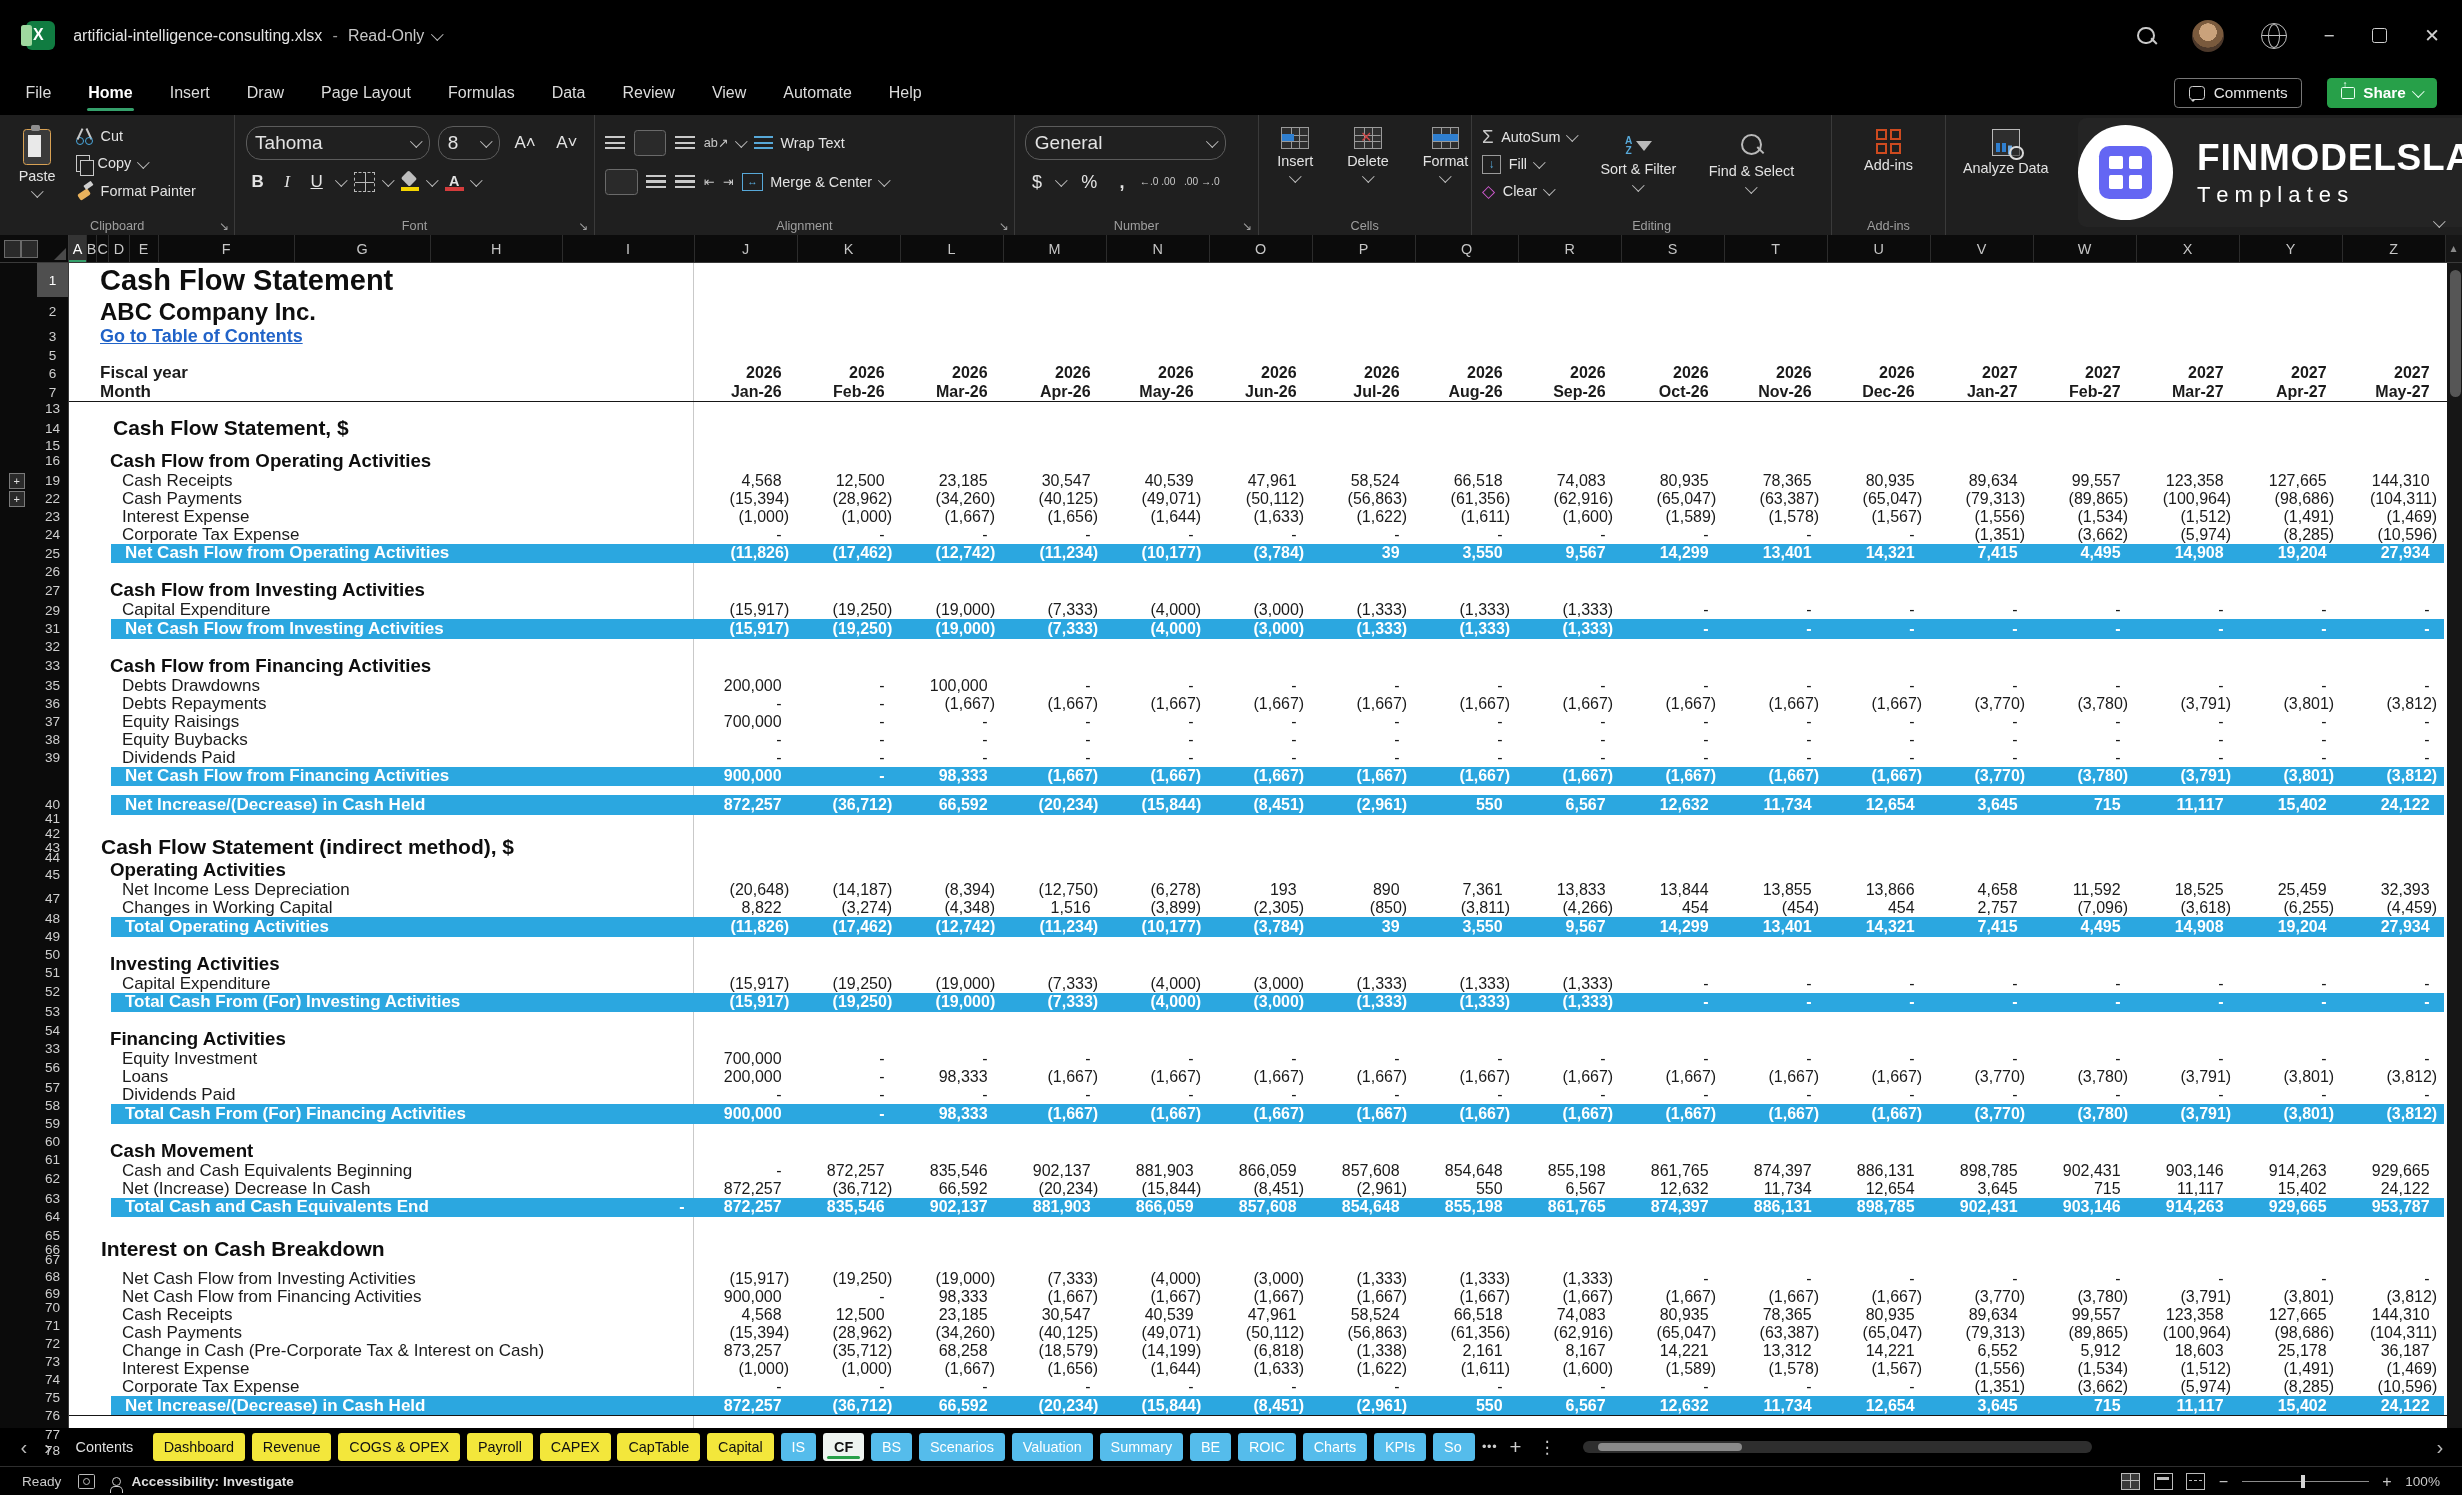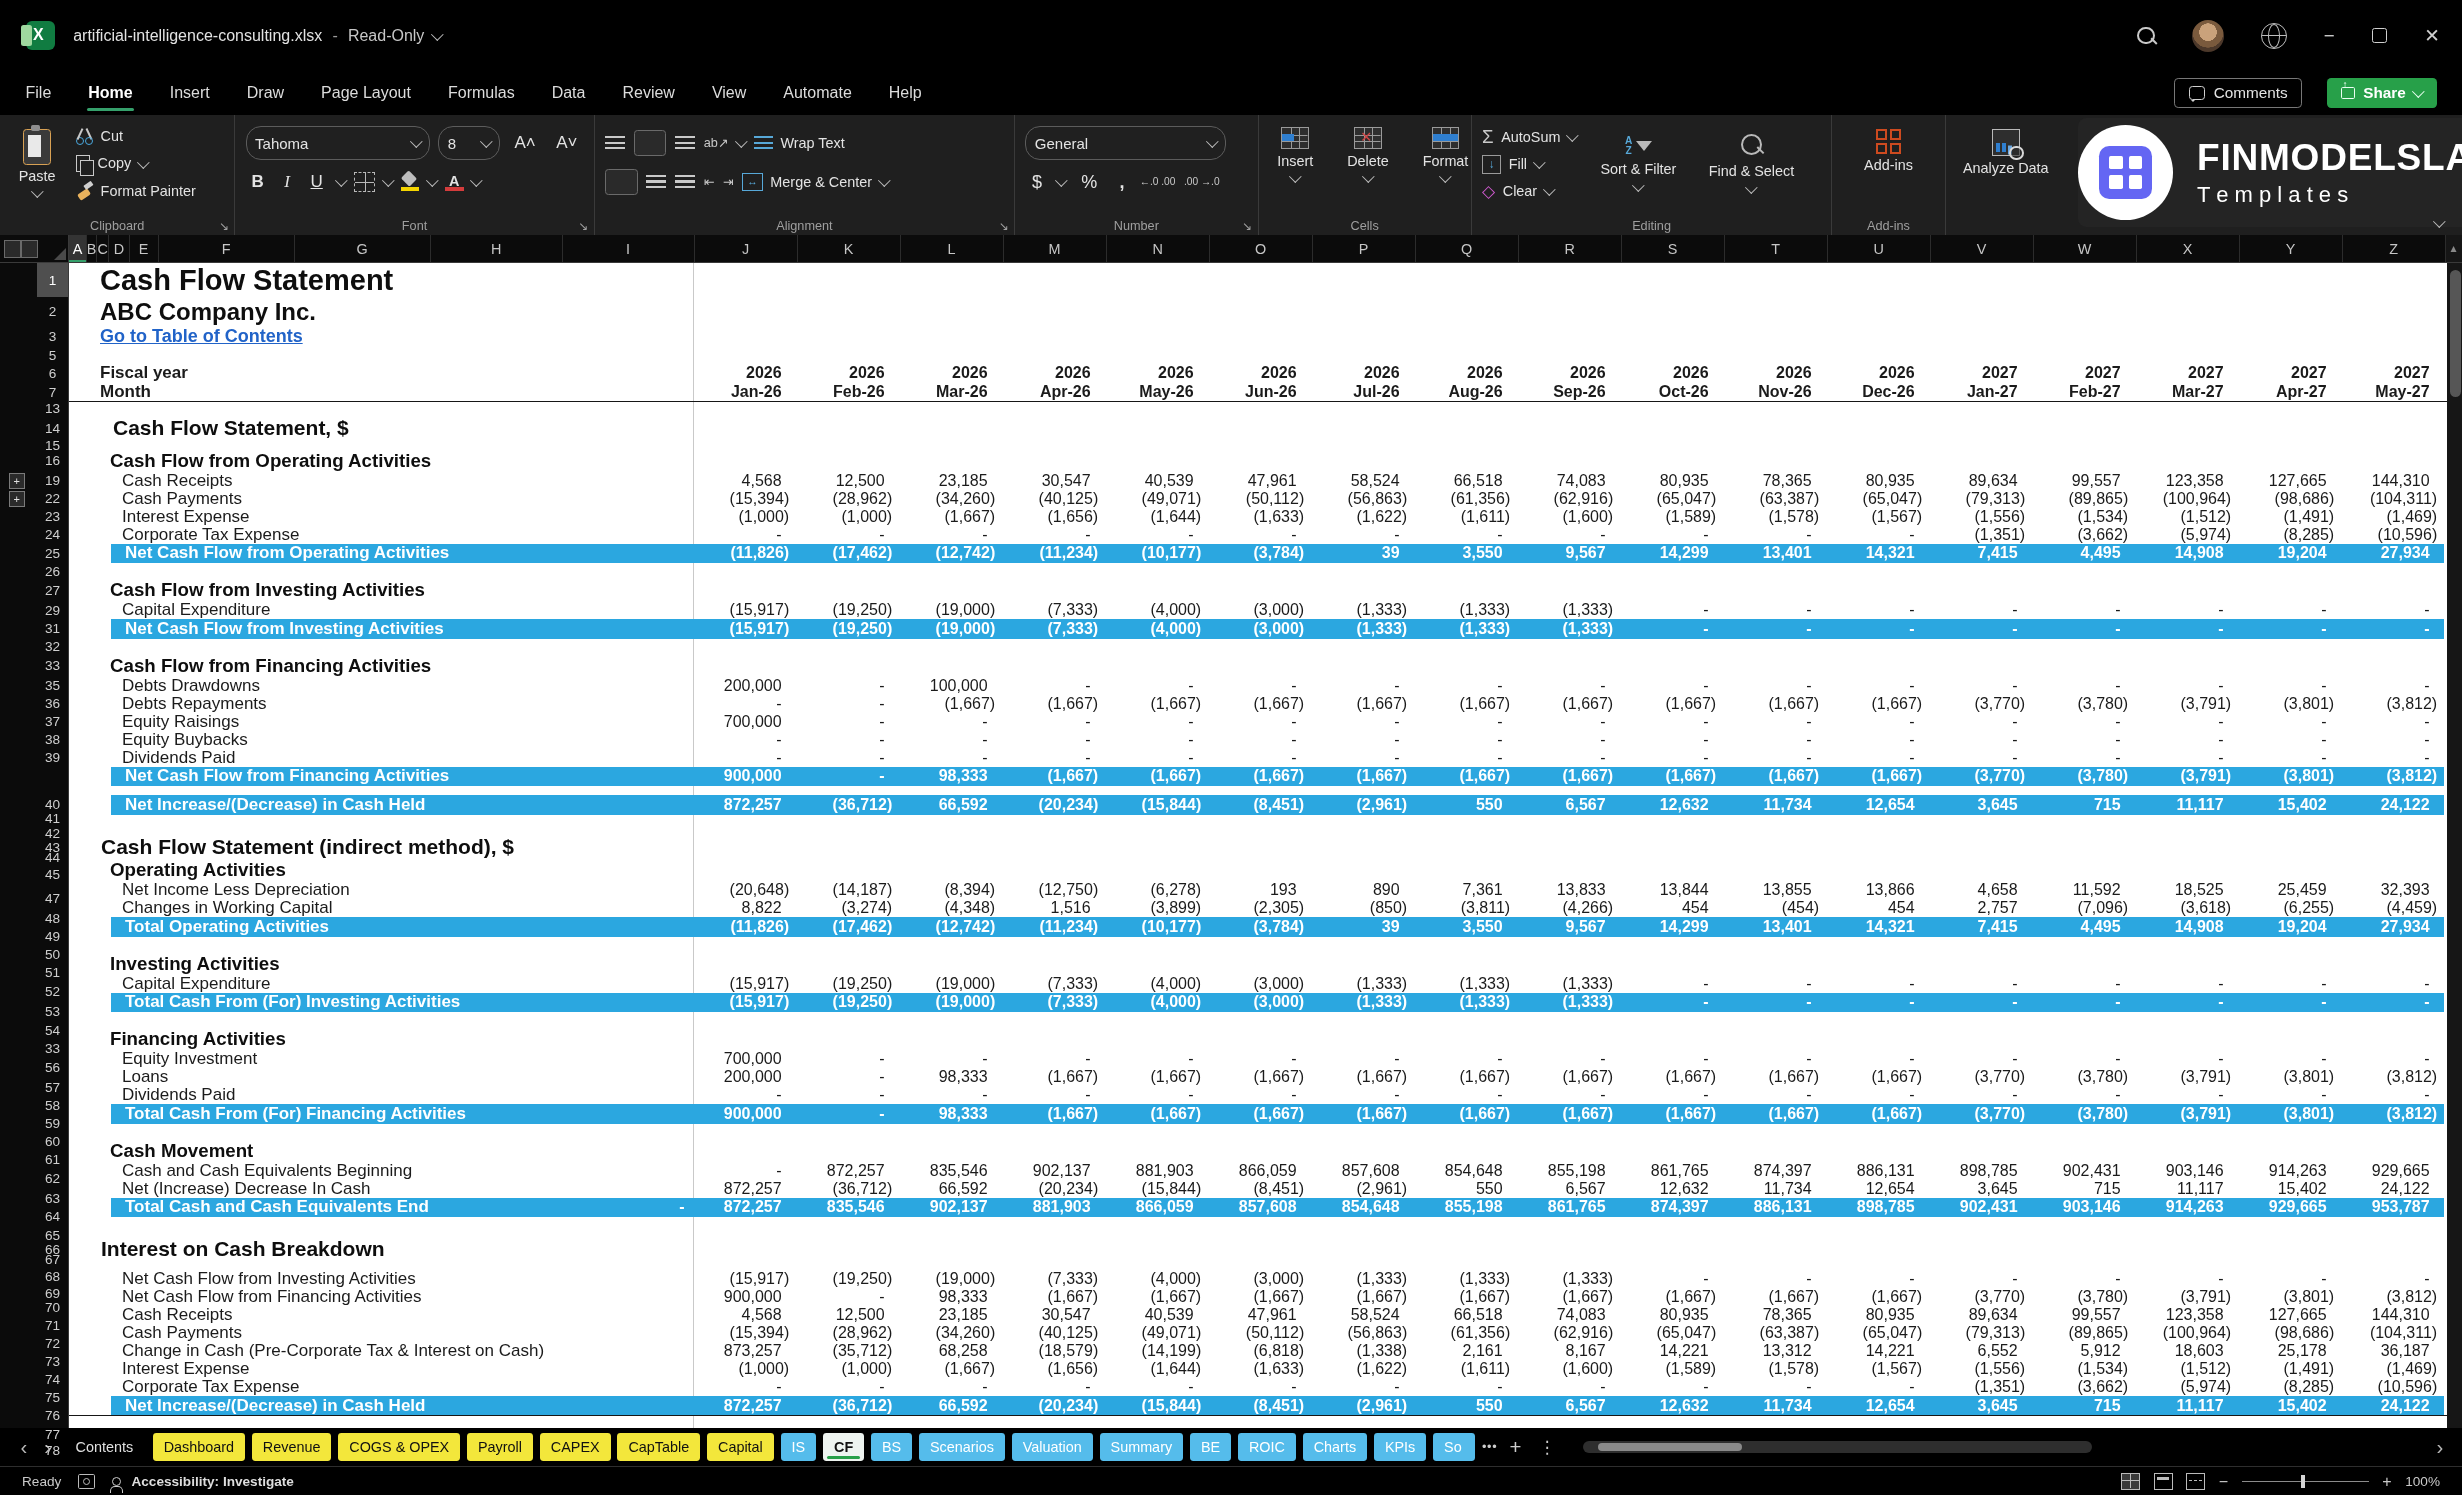--- a/index.html
+++ b/index.html
@@ -52,21 +52,21 @@
   .scis{width:17px;height:17px;position:relative;}
   .scis::before,.scis::after{content:"";position:absolute;width:6px;height:6px;border:1.7px solid #49a8de;border-radius:50%;bottom:0;}
   .scis::before{left:0;} .scis::after{right:0;}
   .scis i::before,.scis i::after{content:"";position:absolute;width:1.7px;height:12px;background:#c9c9c9;top:0;}
   .scis i::before{left:3.4px;transform:rotate(25deg);} .scis i::after{right:3.4px;transform:rotate(-25deg);}
   .copyic{width:12px;height:14.4px;border:1.7px solid #c9c9c9;position:relative;background:#1f1f1f;}
   .copyic::before{content:"";position:absolute;left:3.4px;top:3.4px;width:12px;height:14.4px;border:1.7px solid #c9c9c9;background:#1f1f1f;}
   .brush{width:17px;height:17px;position:relative;}
   .brush::before{content:"";position:absolute;left:1.7px;top:8.5px;width:12px;height:6.8px;background:#e9b25c;border-radius:1.7px;transform:rotate(-35deg);}
   .brush::after{content:"";position:absolute;right:0.8px;top:0.8px;width:8.5px;height:5.1px;background:#cfcfcf;border-radius:0.8px;transform:rotate(-35deg);}
-  .sel{background:#202020;border:0.8px solid #5c5c5c;border-radius:15px;display:flex;align-items:center;justify-content:space-between;padding:0 8.5px;height:32px;font-size:15px;}
+  .sel{background:#202020;border:0.8px solid #5c5c5c;border-radius:15px;display:flex;align-items:center;justify-content:space-between;padding:0 8.5px;height:32px;font-size:19px;}
   .fbtn{font-size:17px;padding:0 6px;}
   .ffb{font-weight:bold;} .ffi{font-style:italic;font-family:"Liberation Serif",serif;} .ffu{text-decoration:underline;}
   .borderic{width:18.7px;height:18.7px;border:1.3px dashed #b9b9b9;position:relative;}
   .borderic::before{content:"";position:absolute;left:50%;top:0;bottom:0;width:1.3px;background:#b9b9b9;}
   .borderic::after{content:"";position:absolute;top:50%;left:0;right:0;height:1.3px;background:#b9b9b9;}
   .fillic{width:18.7px;height:18.7px;position:relative;}
   .fillic::before{content:"";position:absolute;left:2.5px;top:0;width:12px;height:11px;background:#bdbdbd;transform:rotate(45deg);border-radius:1.7px;}
   .fillic::after{content:"";position:absolute;left:0;bottom:0;width:18.7px;height:4.2px;background:#f4d400;}
   .colorA{position:relative;width:18.7px;height:18.7px;text-align:center;}
   .colorA b{font-size:14.4px;color:#e3e3e3;}

